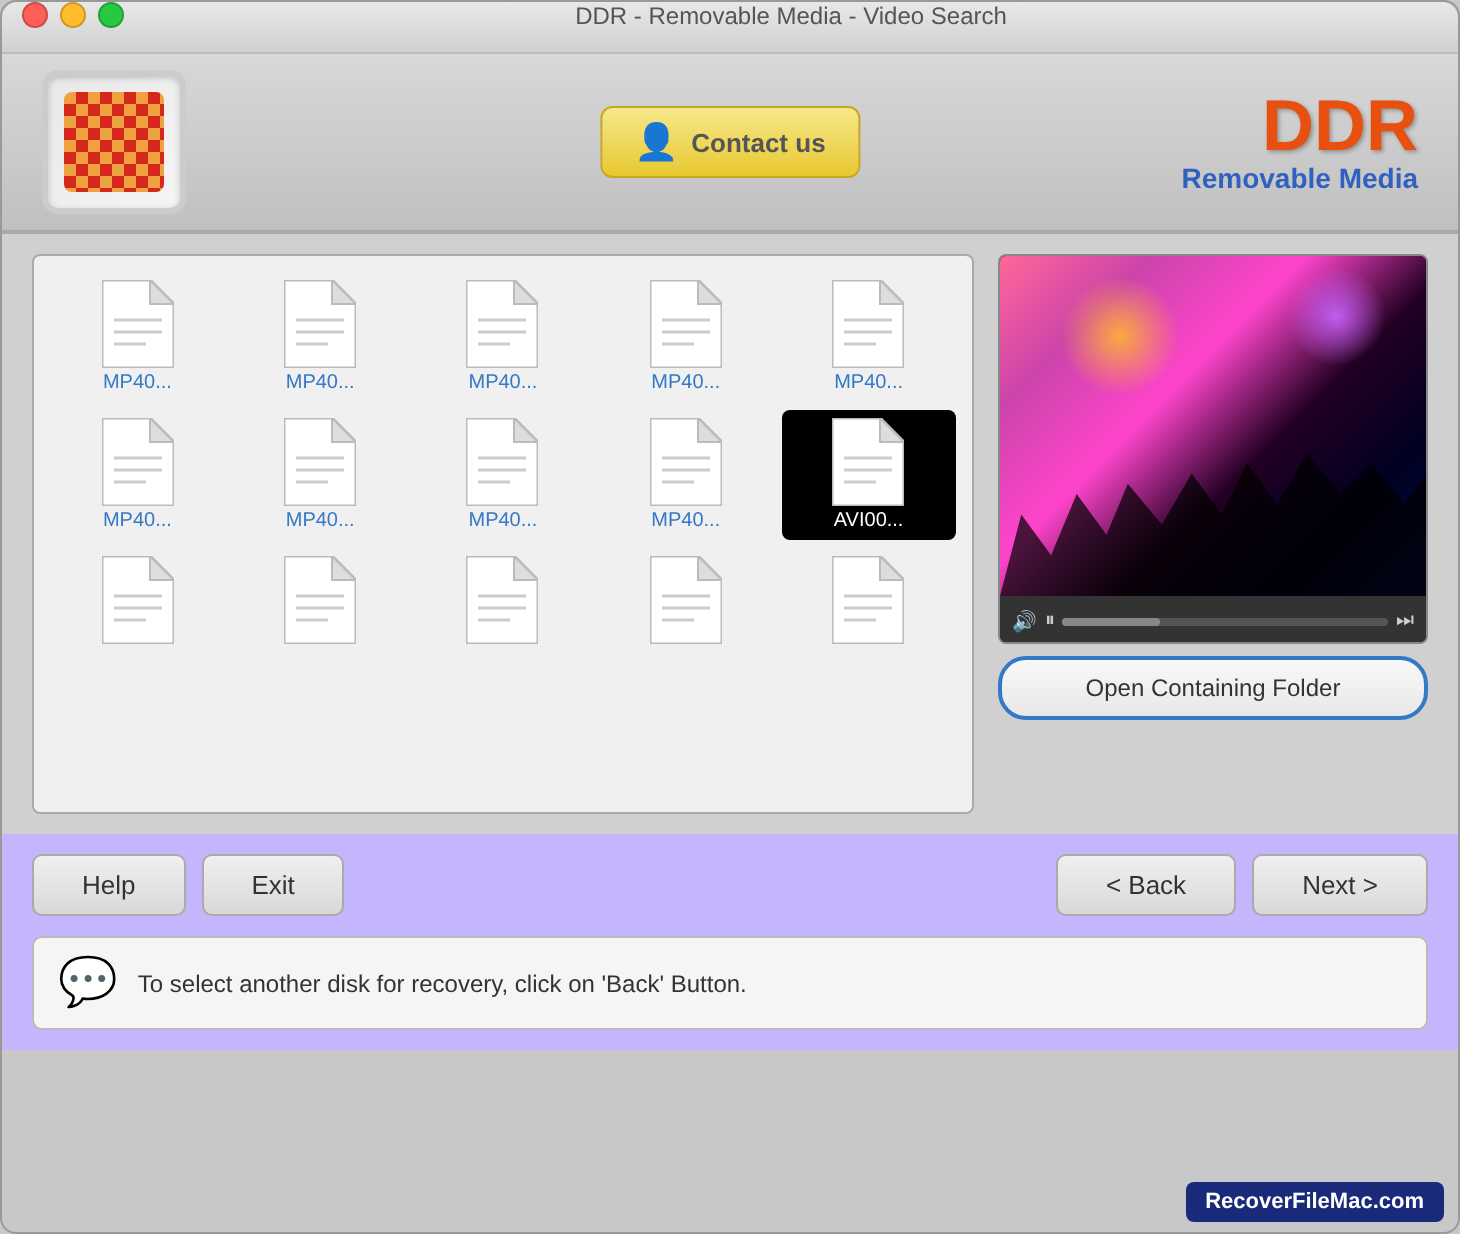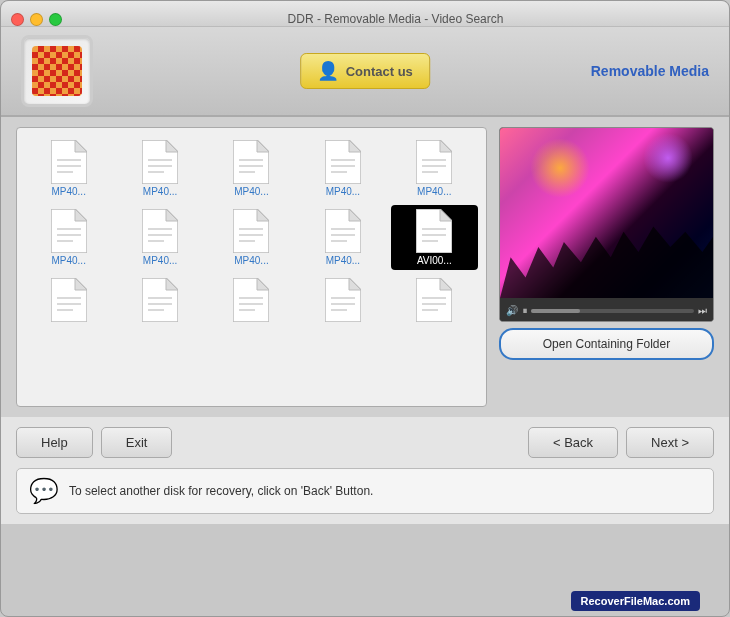--- a/index.html
+++ b/index.html
@@ -13,21 +13,21 @@
       overflow: hidden;
       border: 1px solid #999;
       border-radius: 8px;
     }
 
     
     .titlebar {
       background: linear-gradient(to bottom, #e8e8e8, #d0d0d0);
       height: 26px;
       display: flex;
-      align-items: flex-end;
+      align-items: flex-start;
       padding: 0 10px;
       border-bottom: 1px solid #bbb;
       border-radius: 8px 8px 0 0;
     }
     .titlebar-buttons {
       display: flex;
       gap: 6px;
       margin-right: 10px;
     }
     .titlebar-btn {
@@ -269,21 +269,21 @@
       padding: 7px 12px;
       font-size: 12px;
       color: #333;
       cursor: pointer;
       text-align: center;
     }
 
     
     .bottom-section {
       padding: 10px 15px;
-      background: #e5e5e5;
+      background: #c4b5fd;
     }
     .nav-buttons {
       display: flex;
       gap: 8px;
       margin-bottom: 10px;
     }
     .nav-btn {
       background: linear-gradient(to bottom, #f0f0f0, #d8d8d8);
       border: 1px solid #aaa;
       border-radius: 5px;
@@ -313,21 +313,21 @@
     }
     .status-text {
       font-size: 12px;
       color: #333;
     }
 
     
     .footer {
       position: absolute;
       bottom: 6px;
-      right: 30px;
+      right: 8px;
     }
     .recover-badge {
       background: #1a2a7a;
       color: white;
       font-size: 11px;
       font-weight: bold;
       padding: 4px 10px;
       border-radius: 4px;
     }
 
@@ -361,20 +361,21 @@
   <div class="logo-box">
     <div class="logo-checkerboard"></div>
   </div>
 
   <button class="contact-btn">
     <span class="contact-icon">👤</span>
     <span>Contact us</span>
   </button>
 
   <div class="ddr-brand">
+    <div class="ddr-title">DDR</div>
     <div class="ddr-subtitle">Removable Media</div>
   </div>
 </div>
 
 <div class="main-content">
 
   <div class="file-grid-container">
     <div class="file-grid" id="file-grid">
         <div class="file-item">
           <div class="file-icon">

